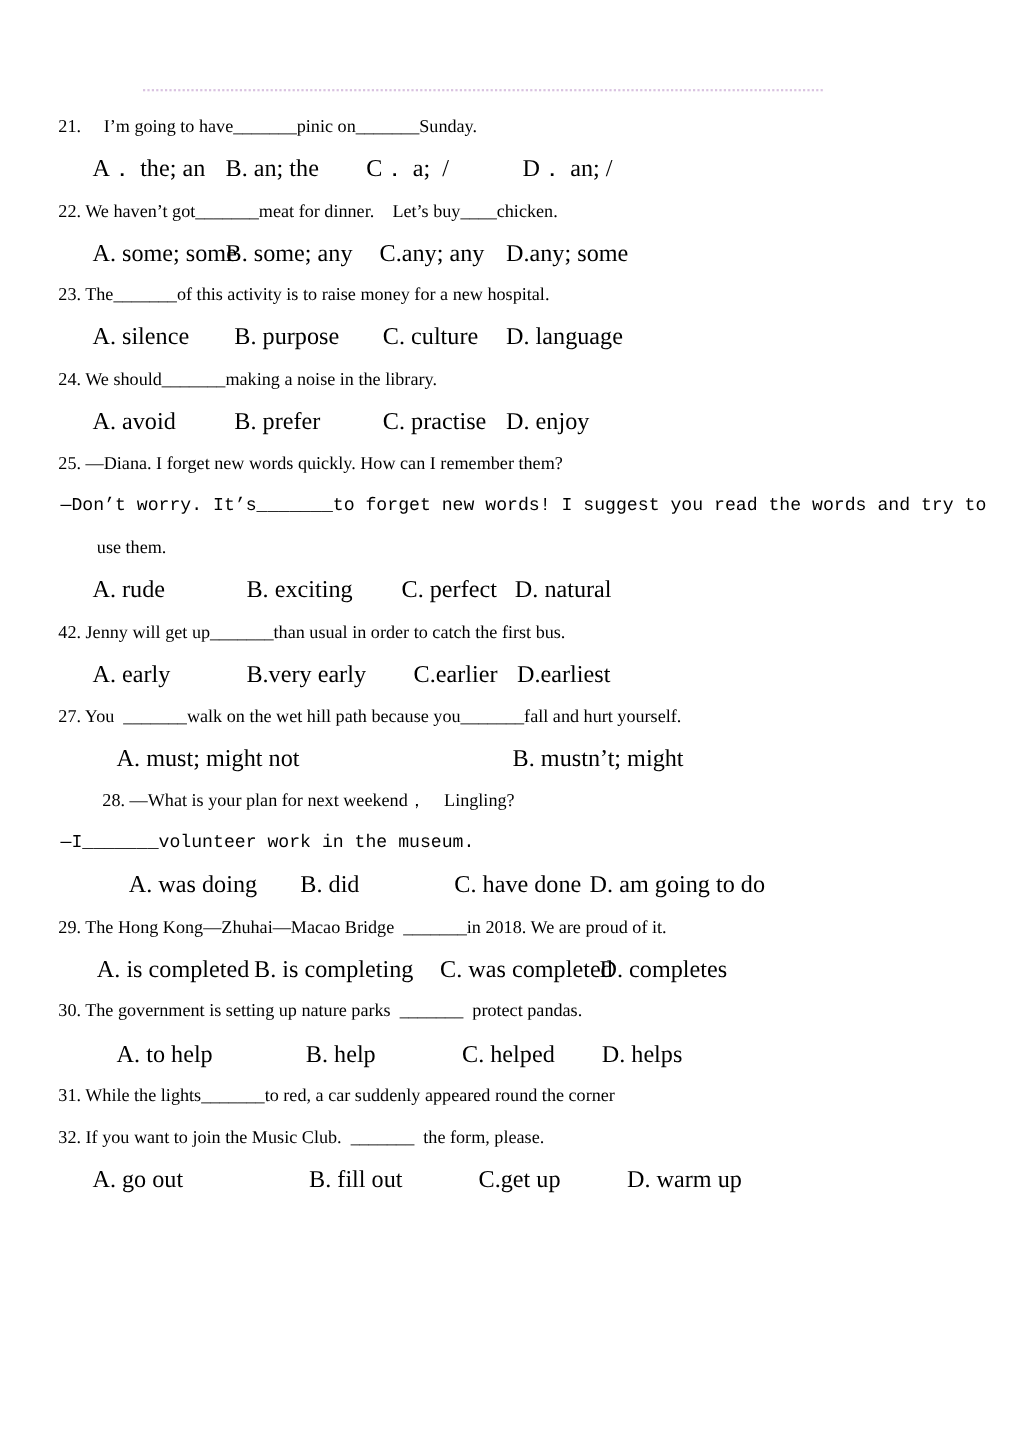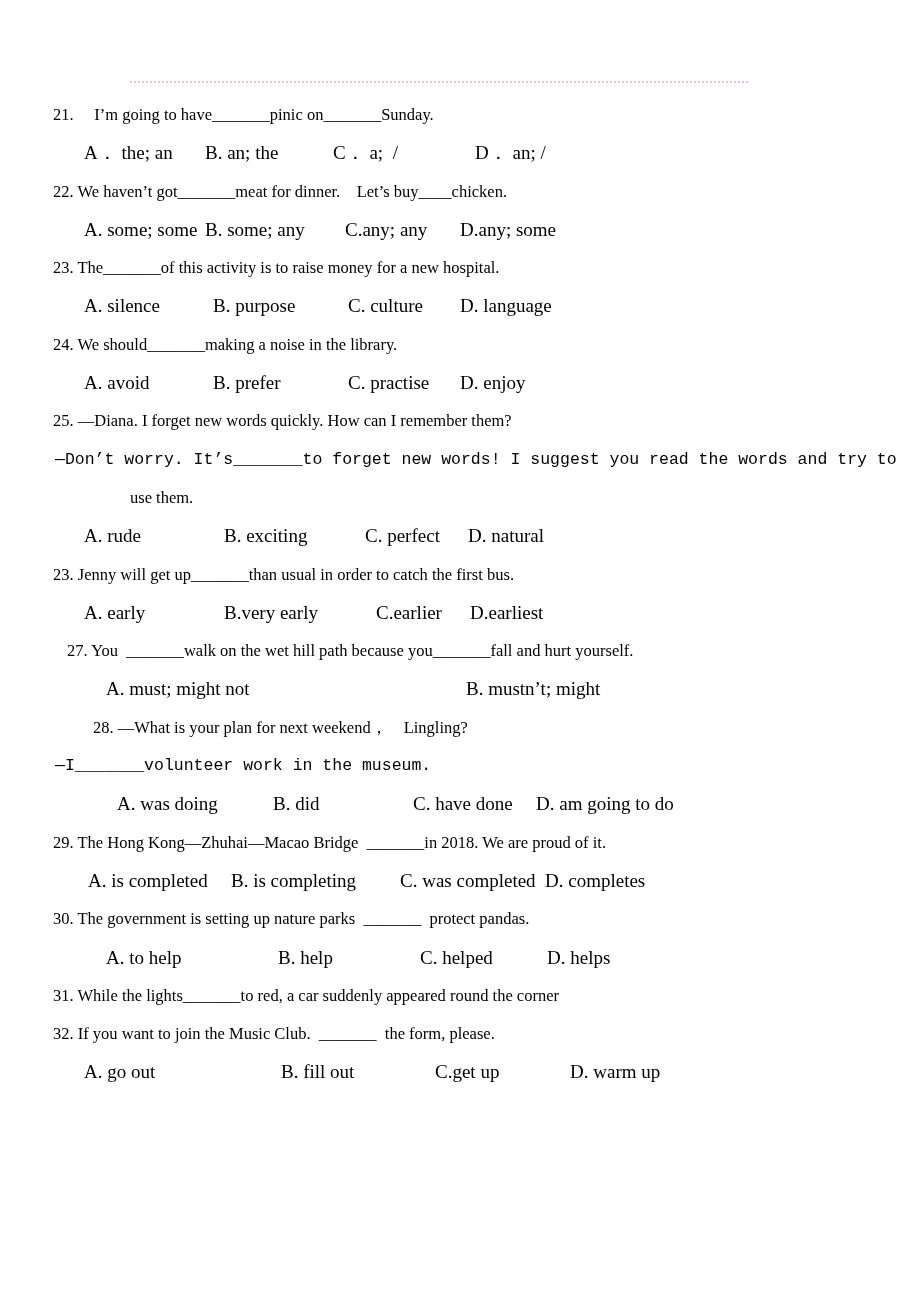--- a/index.html
+++ b/index.html
@@ -42,24 +42,23 @@
     font-size: 16.5px;
     line-height: 38.3px;
     white-space: pre;
   }
   .stem.indent {
     padding-left: 55px;
     font-family: Liberation Mono, monospace;
   }
   .stem.indent3 {
     padding-left: 88px;
-    margin-left: 42px;
   }
   .opts {
-    font-size: 19px;
+    font-size: 22px;
     line-height: 38.3px;
     position: relative;
     height: 38.3px;
     white-space: pre;
   }
   .opt {
     position: absolute;
     top: 0;
   }
 </style>
@@ -118,31 +117,31 @@
       <div class="stem indent3">use them.</div>
       <div class="opts">
         <span class="opt" style="left:84px">A. rude</span>
         <span class="opt" style="left:224px">B. exciting</span>
         <span class="opt" style="left:365px">C. perfect</span>
         <span class="opt" style="left:468px">D. natural</span>
       </div>
     </div>
 
     <div class="q">
-      <div class="stem" style="padding-left: 53px;">23. Jenny will get up_______than usual in order to catch the first bus.</div>
+      <div class="stem" style="padding-left: 53px;">42. Jenny will get up_______than usual in order to catch the first bus.</div>
       <div class="opts">
         <span class="opt" style="left:84px">A. early</span>
         <span class="opt" style="left:224px">B.very early</span>
         <span class="opt" style="left:376px">C.earlier</span>
         <span class="opt" style="left:470px">D.earliest</span>
       </div>
     </div>
 
     <div class="q">
-      <div class="stem" style="padding-left: 53px; margin-left: 14px;">27. You  _______walk on the wet hill path because you_______fall and hurt yourself.</div>
+      <div class="stem" style="padding-left: 53px;">27. You  _______walk on the wet hill path because you_______fall and hurt yourself.</div>
       <div class="opts">
         <span class="opt" style="left:106px">A. must; might not</span>
         <span class="opt" style="left:466px">B. mustn’t; might</span>
       </div>
     </div>
 
     <div class="q">
       <div class="stem" style="padding-left: 53px; margin-left: 40px;">28. —What is your plan for next weekend， Lingling?</div>
       <div class="stem indent">—I_______volunteer work in the museum.</div>
       <div class="opts">

